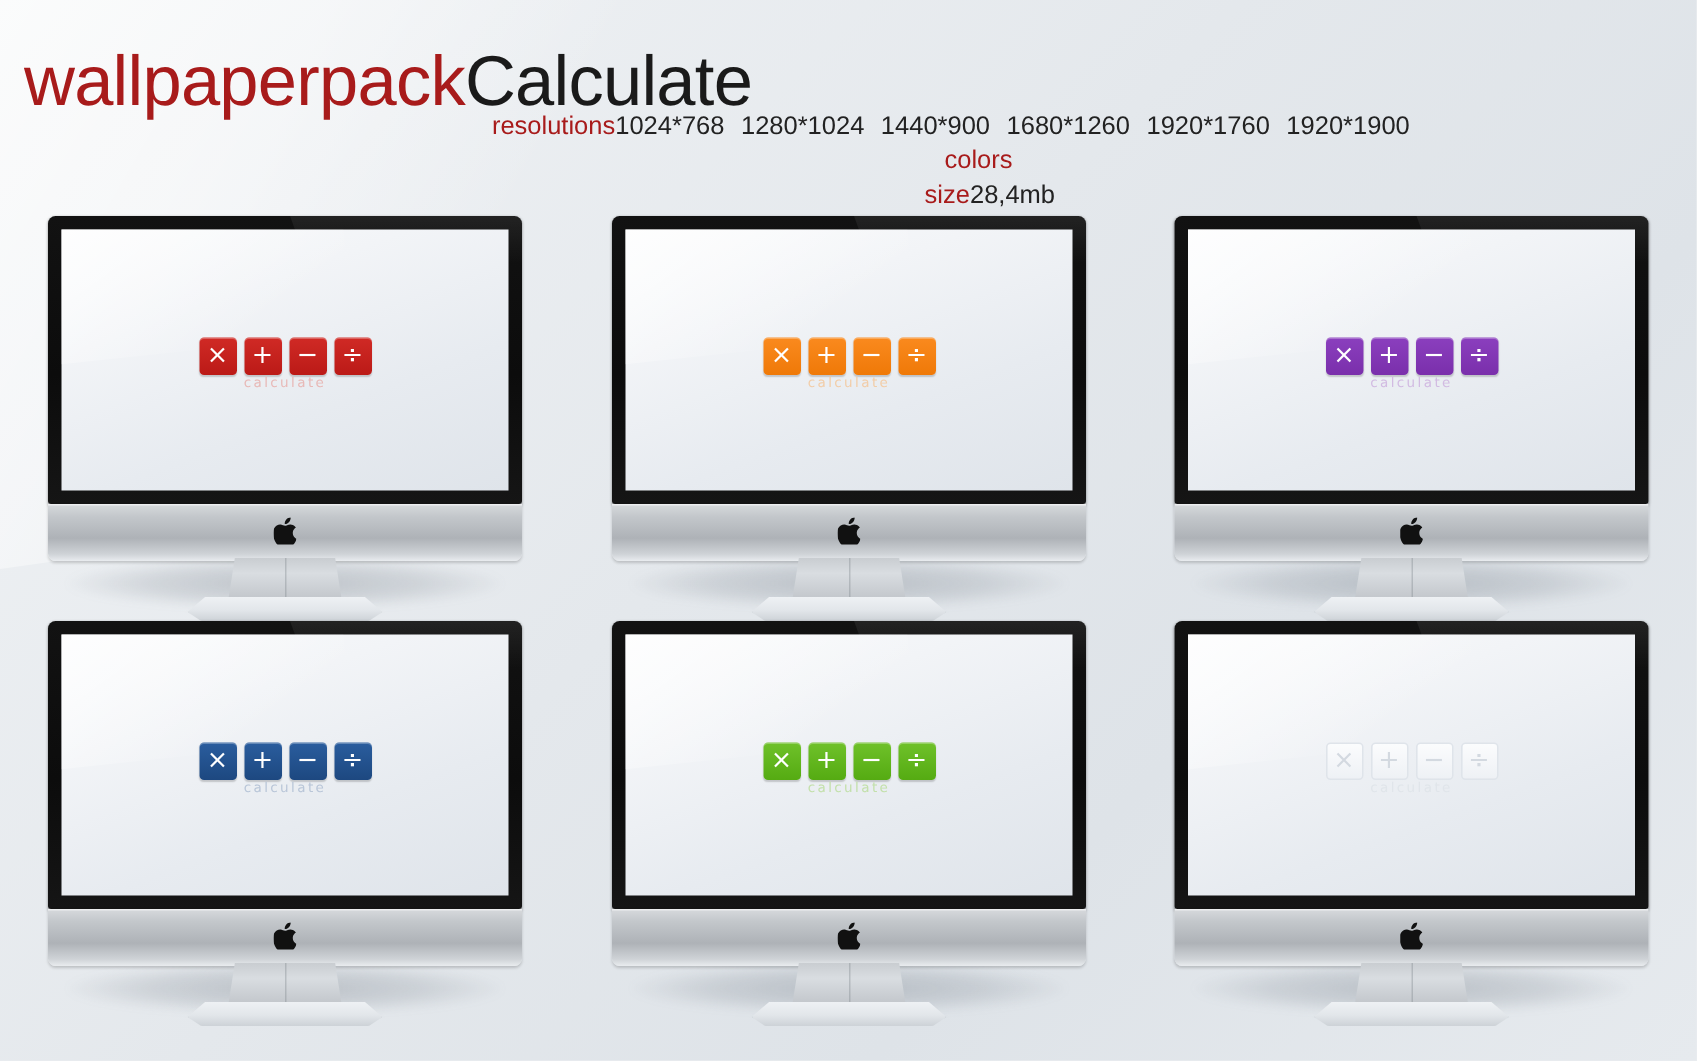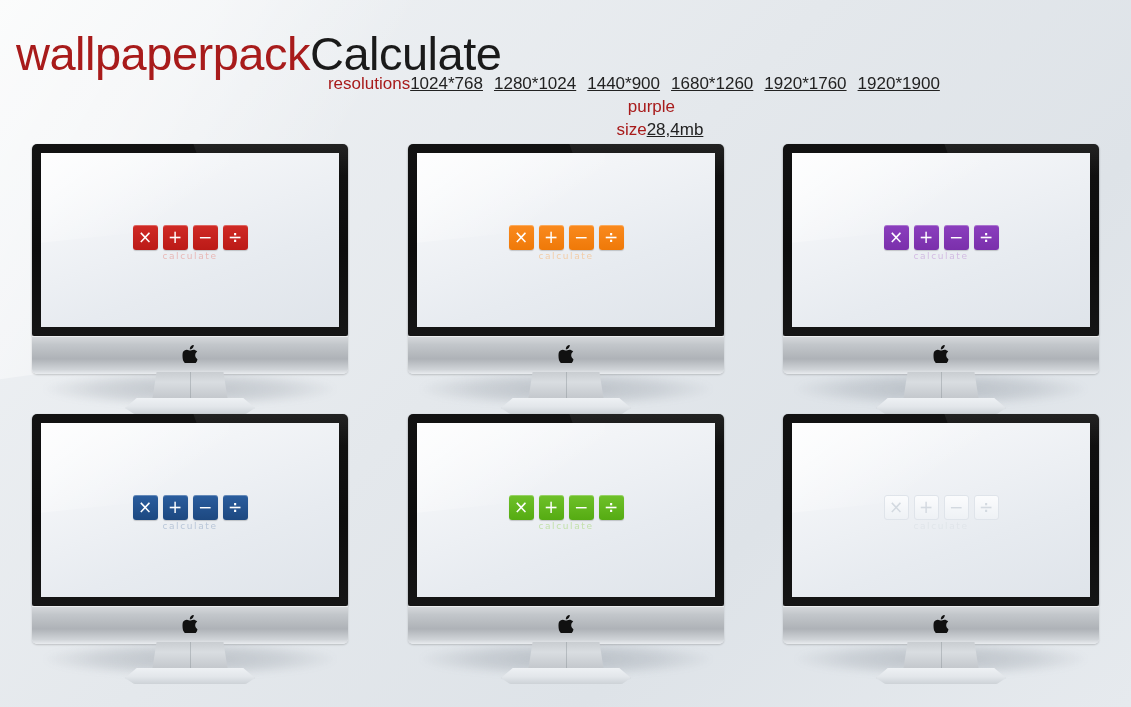--- a/index.html
+++ b/index.html
@@ -76,21 +76,21 @@
     color: #a81b1b;
     font-size: 17px;
     line-height: 20px;
   }
   .meta-values {
     color: #222222;
     font-size: 17px;
     line-height: 20px;
     white-space: nowrap;
   }
-  .meta-values span { margin-right: 11px; text-decoration: underline; }
+  .meta-values span { margin-right: 11px; }
   .meta-values span:last-child { margin-right: 0; }
 
   
   .grid {
     position: absolute;
     left: 0;
     top: 140px;
     width: 1131px;
     height: 560px;
   }
@@ -277,21 +277,21 @@
   <div class="header">
     <div class="title">
       <span class="brand">wallpaperpack</span><span class="name">Calculate</span>
     </div>
     <div class="meta">
         <div class="meta-row">
           <div class="meta-label">resolutions</div>
           <div class="meta-values"><span>1024*768</span><span>1280*1024</span><span>1440*900</span><span>1680*1260</span><span>1920*1760</span><span>1920*1900</span></div>
         </div>
         <div class="meta-row">
-          <div class="meta-label">purple</div>
+          <div class="meta-label">colors</div>
         </div>
         <div class="meta-row">
           <div class="meta-label">size</div>
           <div class="meta-values"><span>28,4mb</span></div>
         </div>
       </div>
   </div>
 
   <div class="grid">
       <div class="imac c0 r0">

